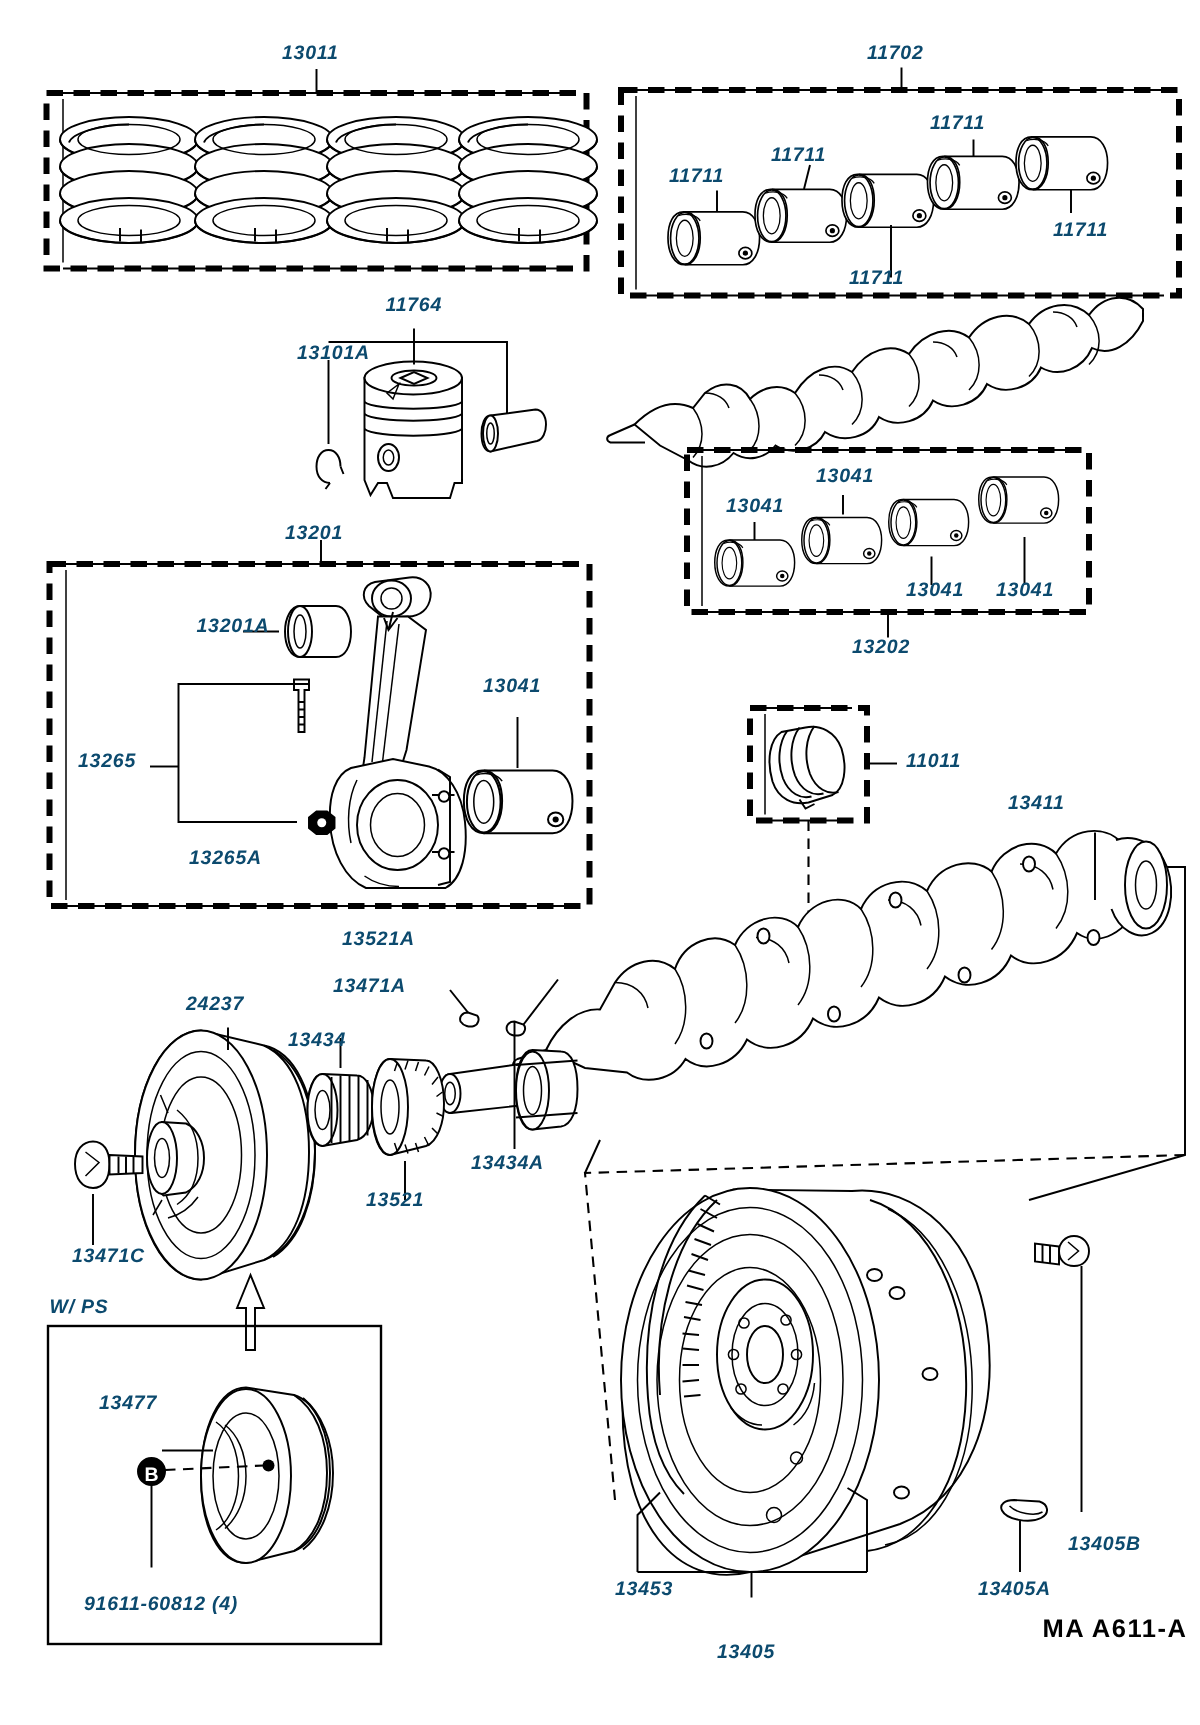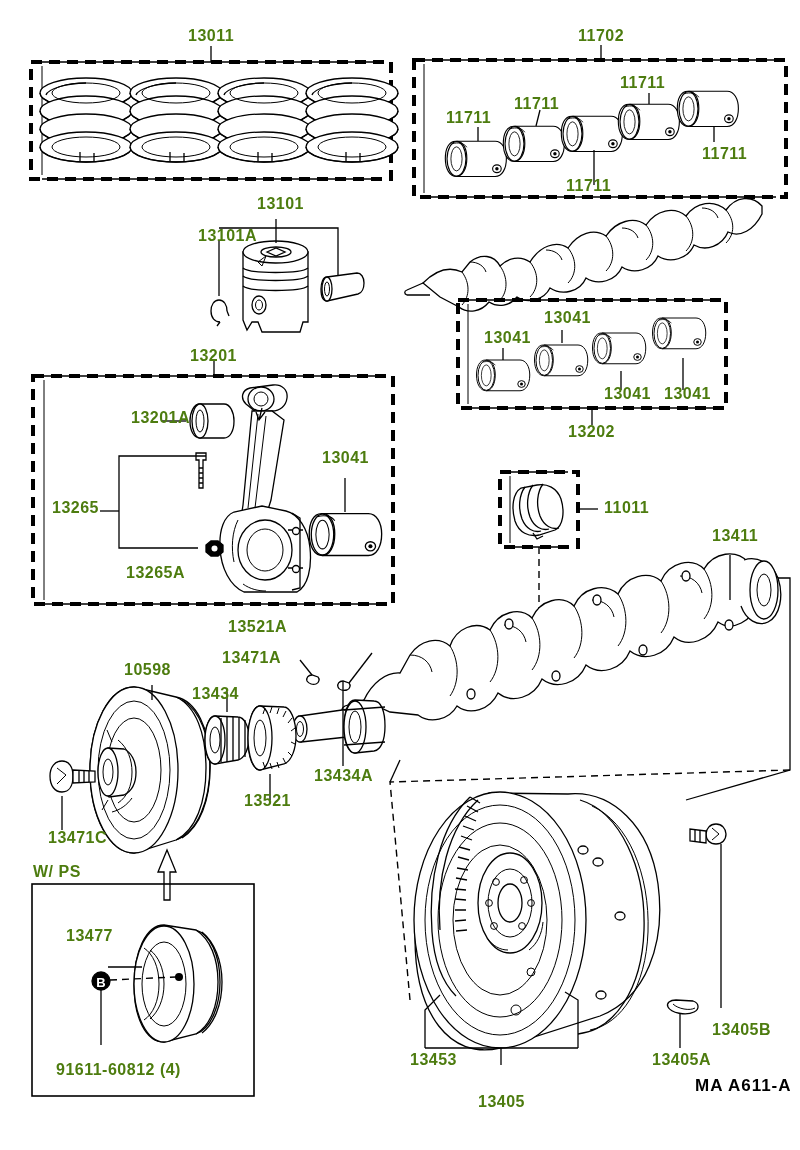--- a/index.html
+++ b/index.html
@@ -1,20 +1,20 @@
 <!DOCTYPE html>
 <html><head>
 <meta charset="utf-8">
 <style>
   html,body{margin:0;padding:0;background:#fff;}
   body{width:800px;height:1150px;position:relative;overflow:hidden;
        font-family:"Liberation Sans","DejaVu Sans",sans-serif;color:#000;}
   #sheet{position:absolute;inset:0;width:800px;height:1150px;}
-  .lbl{position:absolute;font-size:16px;font-weight:700;letter-spacing:0.5px;
-       white-space:nowrap;line-height:1;color:#4d7c0f;}
+  .lbl{position:absolute;font-size:13px;font-weight:700;letter-spacing:0.5px;
+       white-space:nowrap;line-height:1;color:#0c4a6e;font-style:italic;}
   .code{position:absolute;font-size:17px;font-weight:700;letter-spacing:1px;white-space:nowrap;}
   svg{position:absolute;left:0;top:0;overflow:visible;}
   .ln2{stroke:#000;fill:none;stroke-width:1.3;}
   .thin{stroke:#000;fill:none;stroke-width:1;}
   .dash{stroke:#000;fill:none;stroke-width:4;stroke-dasharray:11 7;}
   .dashthin{stroke:#000;fill:none;stroke-width:1.4;stroke-dasharray:7 5;}
   .solidbox{stroke:#000;fill:none;stroke-width:1.6;}
   .fillw{fill:#fff;}
   .fillk{fill:#000;}
 </style>
@@ -421,41 +421,41 @@
 </svg>
 
 <div class="lbl" style="left:188px;top:28px;">13011</div>
 <div class="lbl" style="left:578px;top:28px;text-align:right;">11702</div>
 <div class="lbl" style="left:446px;top:110px;">11711</div>
 <div class="lbl" style="left:514px;top:96px;">11711</div>
 <div class="lbl" style="left:566px;top:178px;">11711</div>
 <div class="lbl" style="left:620px;top:75px;">11711</div>
 <div class="lbl" style="left:702px;top:146px;">11711</div>
 
-<div class="lbl" style="left:257px;top:196px;">13101</div>
+<div class="lbl" style="left:257px;top:196px;">11764</div>
 <div class="lbl" style="left:198px;top:228px;">13101A</div>
 
 <div class="lbl" style="left:190px;top:348px;">13201</div>
 <div class="lbl" style="left:131px;top:410px;">13201A</div>
 <div class="lbl" style="left:52px;top:500px;">13265</div>
 <div class="lbl" style="left:126px;top:537px;margin-top:28px;">13265A</div>
 <div class="lbl" style="left:322px;top:450px;">13041</div>
 
 <div class="lbl" style="left:484px;top:330px;">13041</div>
 <div class="lbl" style="left:544px;top:310px;">13041</div>
 <div class="lbl" style="left:604px;top:386px;">13041</div>
 <div class="lbl" style="left:664px;top:386px;">13041</div>
 <div class="lbl" style="left:568px;top:424px;">13202</div>
 
 <div class="lbl" style="left:604px;top:500px;">11011</div>
-<div class="lbl" style="left:712px;top:528px;text-align:right;">13411</div>
+<div class="lbl" style="left:672px;top:528px;text-align:right;">13411</div>
 
 <div class="lbl" style="left:228px;top:619px;">13521A</div>
 <div class="lbl" style="left:222px;top:650px;">13471A</div>
-<div class="lbl" style="left:124px;top:662px;">10598</div>
+<div class="lbl" style="left:124px;top:662px;">24237</div>
 <div class="lbl" style="left:192px;top:686px;">13434</div>
 <div class="lbl" style="left:314px;top:757px;margin-top:11px;">13434A</div>
 <div class="lbl" style="left:244px;top:793px;">13521</div>
 <div class="lbl" style="left:48px;top:830px;">13471C</div>
 
 <div class="lbl" style="left:33px;top:864px;">W/ PS</div>
 <div class="lbl" style="left:66px;top:928px;">13477</div>
 <div class="lbl" style="left:56px;top:1062px;">91611-60812 (4)</div>
 
 <div class="lbl" style="left:410px;top:1052px;">13453</div>

